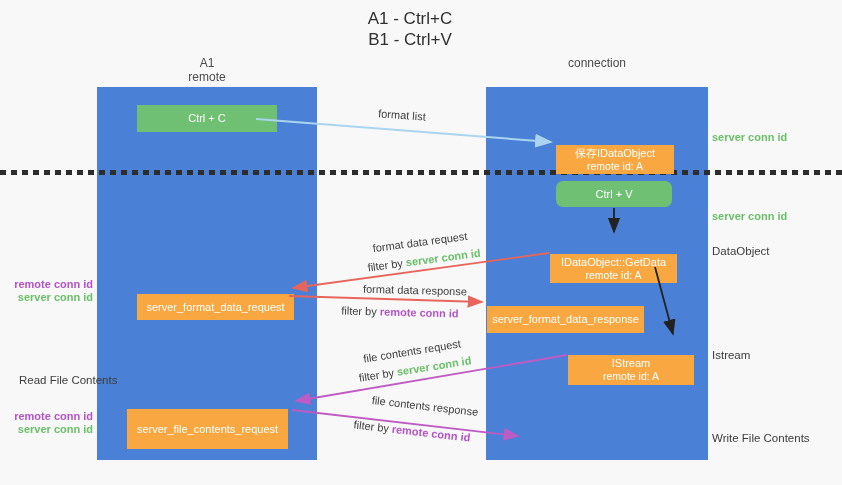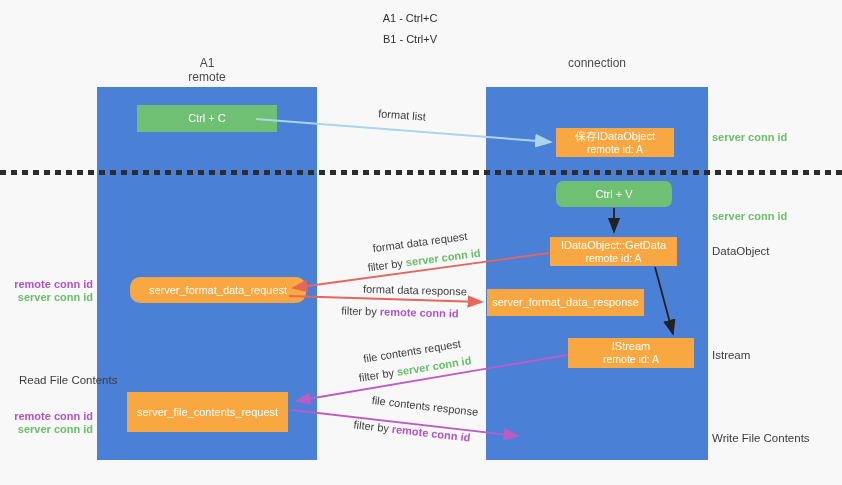--- a/index.html
+++ b/index.html
@@ -4,40 +4,40 @@
 <style>
   html,body{margin:0;padding:0;}
   .canvas{
     position:relative; width:842px; height:485px; overflow:hidden;
     background:#f8f8f8;
     font-family:"Liberation Sans", sans-serif;
     color:#3c3c3c;
   }
   .title{
     position:absolute; left:300px; top:8px; width:220px;
-    text-align:center; font-size:11px; line-height:21px; color:#2f2f2f;
+    text-align:center; font-size:17px; line-height:21px; color:#2f2f2f;
   }
   .lane-header{
     position:absolute; width:120px; text-align:center;
     font-size:12px; line-height:14px; color:#4a4a4a; top:56px;
   }
   .lane{
     position:absolute; top:87px; height:373px; background:#4a80d5;
   }
   .dotted{
     position:absolute; left:0; top:170px; width:842px; height:5px;
     background:repeating-linear-gradient(90deg,#2d2d2d 0 6px, transparent 6px 11px);
   }
   .box{
     position:absolute; color:#fff; text-align:center;
     display:flex; flex-direction:column; justify-content:center;
     font-size:11px; line-height:13px;
   }
   .gbox{ background:#6fc073; }
-  .obox{ background:#f9a841; }
+  .obox{ background:#f9a841;margin-top:17px; }
   .box .sub{ font-size:10.5px; }
   svg.arrows{ position:absolute; left:0; top:0; pointer-events:none; }
   .albl{
     position:absolute; white-space:nowrap; font-size:11px; color:#3c3c3c;
     transform:translate(-50%,-50%);
   }
   .green{ color:#6abf69; font-weight:bold; }
   .purple{ color:#b254c5; font-weight:bold; }
   .side{ position:absolute; white-space:nowrap; font-size:11px; }
   .side.plain{ font-size:11.5px; color:#3c3c3c; font-weight:normal; }
@@ -73,21 +73,21 @@
     <div class="sub">remote id: A</div>
   </div>
 
   <div class="box gbox" style="left:556px; top:181px; width:116px; height:26px;border-radius:7px;">Ctrl + V</div>
 
   <div class="box obox" style="left:550px; top:237px; width:127px; height:29px;align-items:center;">
     <div>IDataObject::GetData</div>
     <div class="sub">remote id: A</div>
   </div>
 
-  <div class="box obox" style="left:130px; top:277px; width:176px; height:26px;border-radius:10px;">server_format_data_request</div>
+  <div class="box obox" style="left:137px; top:277px; width:157px; height:26px;">server_format_data_request</div>
 
   <div class="box obox" style="left:487px; top:289px; width:157px; height:27px;">server_format_data_response</div>
 
   <div class="box obox" style="left:568px; top:338px; width:126px; height:30px;">
     <div>IStream</div>
     <div class="sub">remote id: A</div>
   </div>
 
   <div class="box obox" style="left:127px; top:392px; width:161px; height:40px;">server_file_contents_request</div>
 

